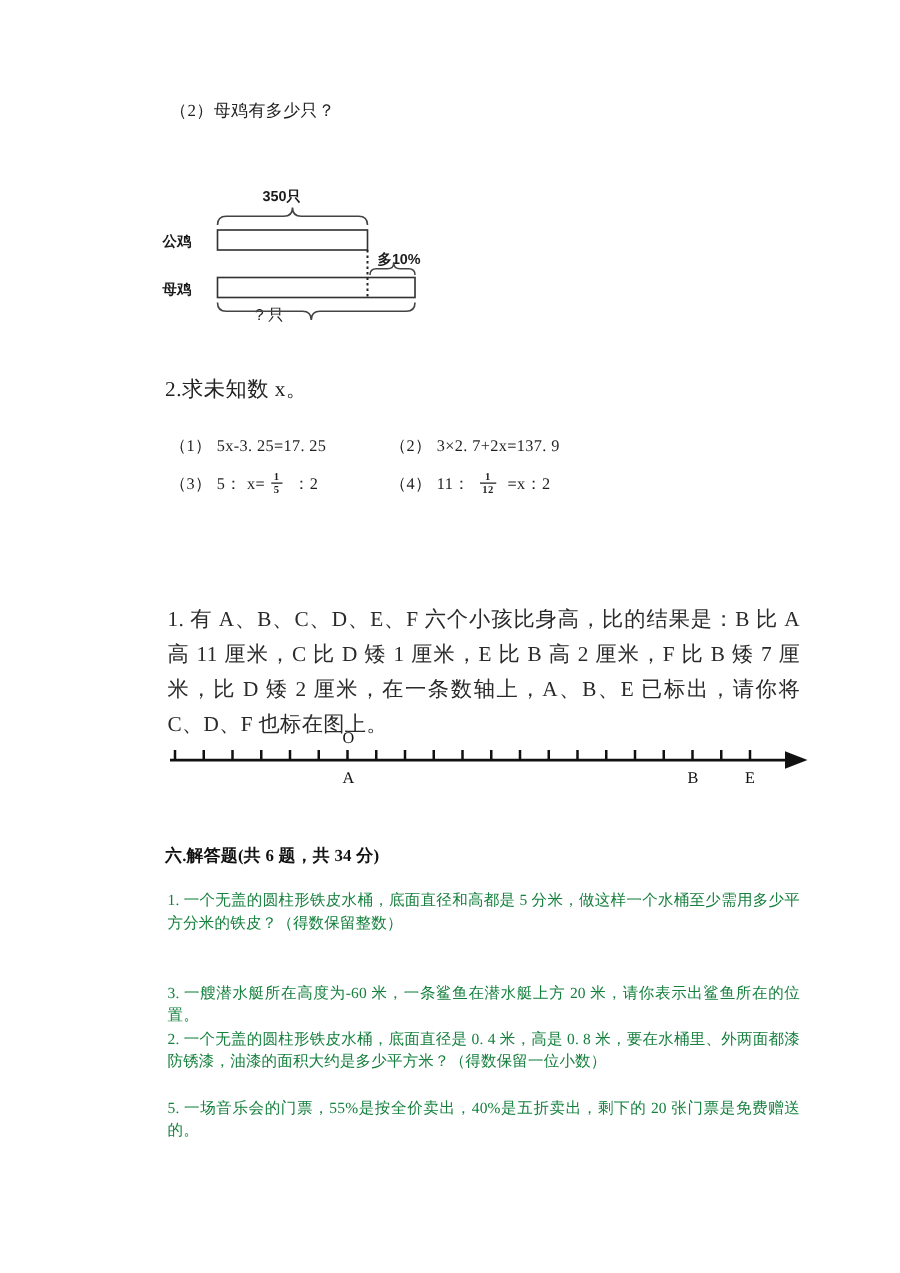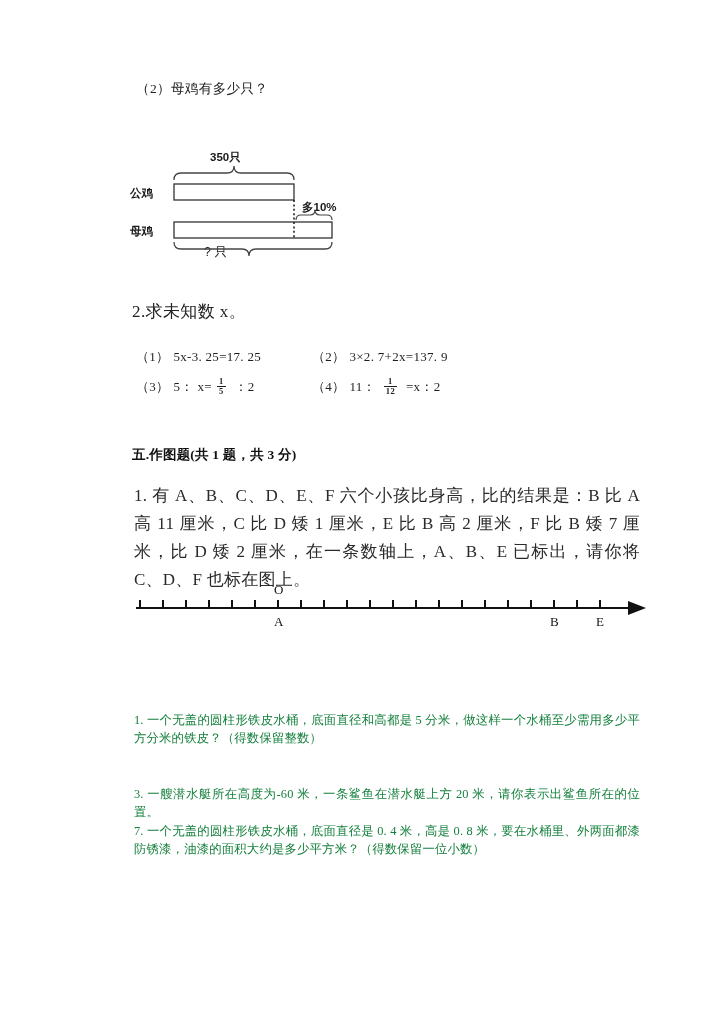--- a/index.html
+++ b/index.html
@@ -173,21 +173,20 @@
   <div class="eq" style="left:290px; top:378px;">
     <span class="lbl">（4）</span>
     <span>11：</span>
     <span class="frac" style="margin-left:8px;">
       <span class="num">1</span>
       <span class="den">12</span>
     </span>
     <span style="margin-left:4px;">=x：2</span>
   </div>
 
-  <div class="section-title" style="left:110px; top:446px;">五.作图题(共 1 题，共 3 分)</div>
 
   <div class="para" style="left:112px; top:482px; width:506px;">1. 有 A、B、C、D、E、F 六个小孩比身高，比的结果是：B 比 A 高 11 厘米，C 比 D 矮 1 厘米，E 比 B 高 2 厘米，F 比 B 矮 7 厘米，比 D 矮 2 厘米，在一条数轴上，A、B、E 已标出，请你将 C、D、F 也标在图上。</div>
 
   <div id="number-line">
     <div class="nl-label" style="left:152px; top:4px;">O</div>
     <div class="nl-label" style="left:152px; top:36px;">A</div>
     <div class="nl-label" style="left:428px; top:36px;">B</div>
     <div class="nl-label" style="left:474px; top:36px;">E</div>
 
     <svg width="540" height="62" viewBox="0 0 540 62" style="position:absolute; left:0; top:0;">
@@ -215,22 +214,24 @@
         <line x1="363" y1="22" x2="363" y2="30"></line>
         <line x1="386" y1="22" x2="386" y2="30"></line>
         <line x1="409" y1="22" x2="409" y2="30"></line>
         <line x1="432" y1="22" x2="432" y2="30"></line>
         <line x1="455" y1="22" x2="455" y2="30"></line>
         <line x1="478" y1="22" x2="478" y2="30"></line>
       </g>
     </svg>
   </div>
 
+  <div class="section-title" style="left:110px; top:676px;">六.解答题(共 6 题，共 34 分)</div>
 
   <div class="para-tight" style="left:112px; top:712px; width:506px;">1. 一个无盖的圆柱形铁皮水桶，底面直径和高都是 5 分米，做这样一个水桶至少需用多少平方分米的铁皮？（得数保留整数）</div>
 
 
   <div class="para-tight" style="left:112px; top:786px; width:506px;">3. 一艘潜水艇所在高度为-60 米，一条鲨鱼在潜水艇上方 20 米，请你表示出鲨鱼所在的位置。</div>
 
-  <div class="para-tight" style="left:112px; top:823px; width:506px;">7. 一个无盖的圆柱形铁皮水桶，底面直径是 0. 4 米，高是 0. 8 米，要在水桶里、外两面都漆防锈漆，油漆的面积大约是多少平方米？（得数保留一位小数）</div>
-
+  <div class="para-tight" style="left:112px; top:823px; width:506px;">2. 一个无盖的圆柱形铁皮水桶，底面直径是 0. 4 米，高是 0. 8 米，要在水桶里、外两面都漆防锈漆，油漆的面积大约是多少平方米？（得数保留一位小数）</div>
+
+  <div class="para-tight" style="left:112px; top:878px; width:506px;">5. 一场音乐会的门票，55%是按全价卖出，40%是五折卖出，剩下的 20 张门票是免费赠送的。</div>
 
 </div>
 
 </body></html>

